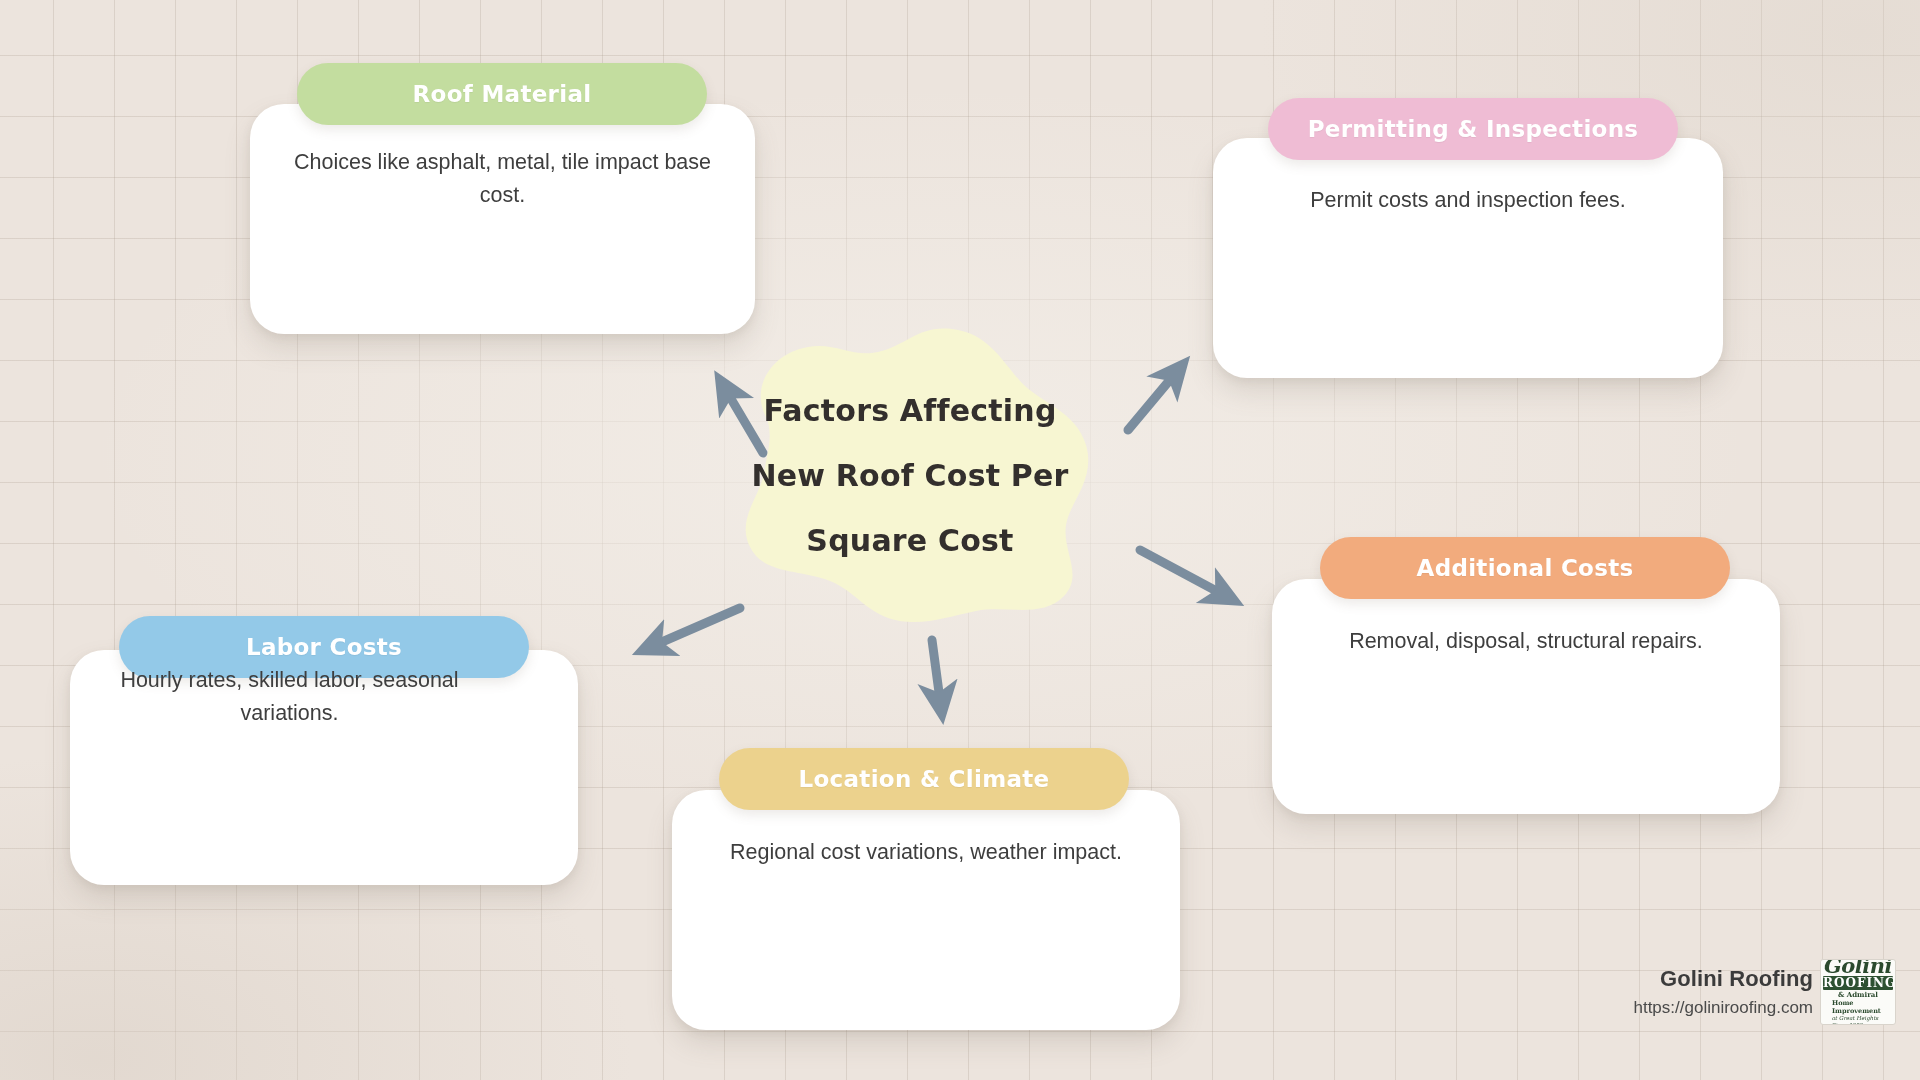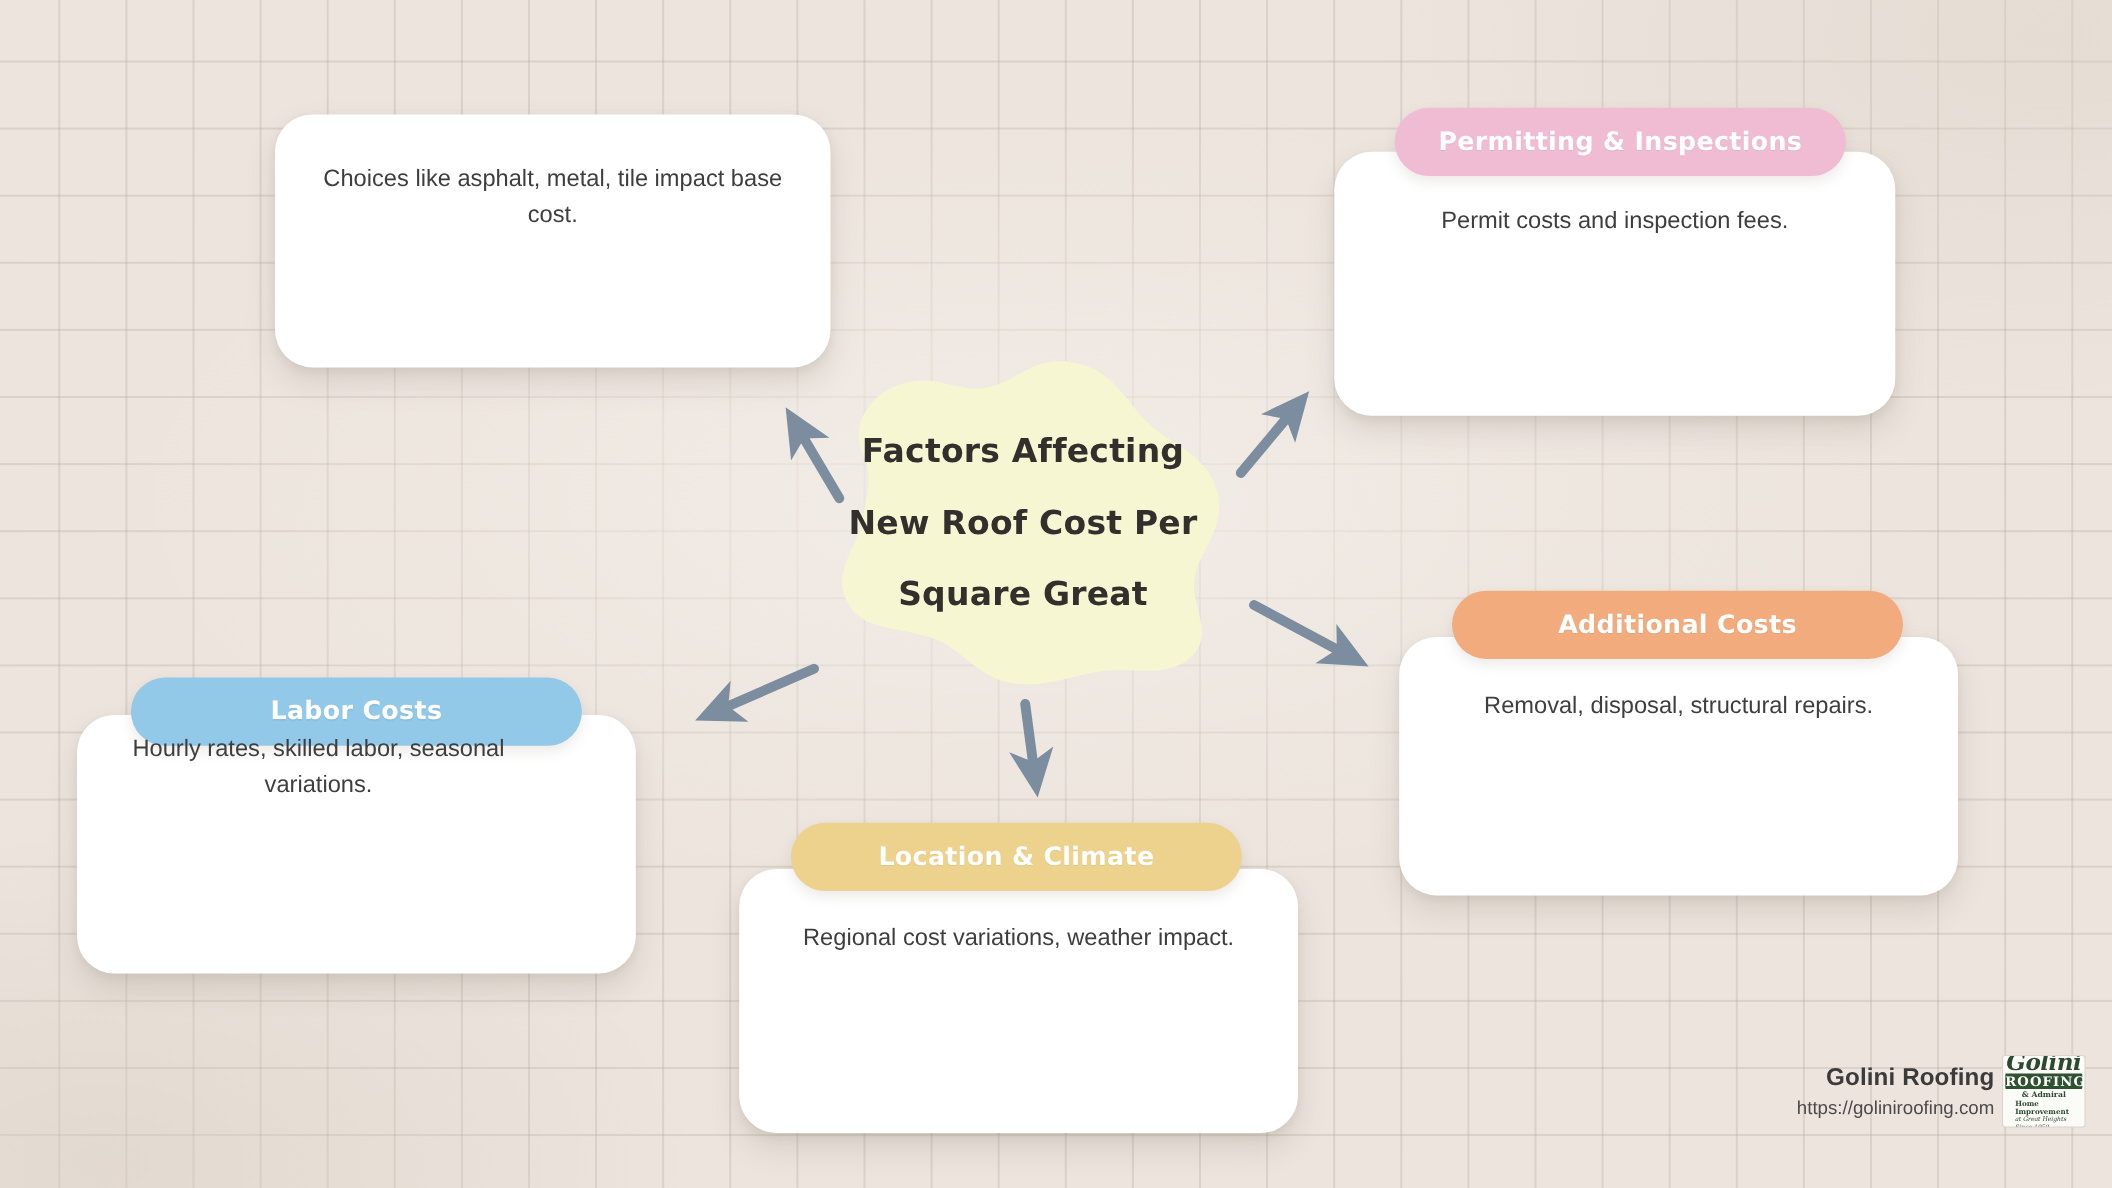--- a/index.html
+++ b/index.html
@@ -73,21 +73,21 @@
     line-height: 33px;
     font-family: "Liberation Sans", sans-serif;
     z-index: 4;
     padding: 0 26px;
     box-sizing: border-box;
   }
 
   
   #center-blob-wrap {
     position: absolute;
-    left: 740px;
+    left: 720px;
     top: 325px;
     width: 380px;
     height: 300px;
     z-index: 5;
   }
   #center-blob-svg {
     position: absolute;
     inset: 0;
     width: 100%;
     height: 100%;
@@ -228,20 +228,23 @@
     <line x1="1128" y1="430" x2="1174" y2="375" stroke="#7b8d9e" stroke-width="9" stroke-linecap="round" marker-end="url(#ah)"></line>
 
     <line x1="1140" y1="550" x2="1222" y2="594" stroke="#7b8d9e" stroke-width="9" stroke-linecap="round" marker-end="url(#ah)"></line>
 
     <line x1="932" y1="640" x2="940" y2="700" stroke="#7b8d9e" stroke-width="9" stroke-linecap="round" marker-end="url(#ah)"></line>
 
     <line x1="740" y1="608" x2="655" y2="645" stroke="#7b8d9e" stroke-width="9" stroke-linecap="round" marker-end="url(#ah)"></line>
   </svg>
 
   <div class="card" style="left:250px; top:104px; width:505px; height:230px;">
+  </div>
+  <div class="card-header" style="left:297px; top:63px; width:410px; height:62px; background:#c3dd9f;">
+    <span>Roof Material</span>
   </div>
   <div class="card-body" style="left:250px; top:146px; width:505px;">
     <span>Choices like asphalt, metal, tile impact base cost.</span>
   </div>
 
   <div class="card" style="left:1213px; top:138px; width:510px; height:240px;">
   </div>
   <div class="card-header" style="left:1268px; top:98px; width:410px; height:62px; background:#efbcd4;">
     <span>Permitting &amp; Inspections</span>
   </div>
@@ -289,21 +292,21 @@
                C 322,294 286,280 256,286
                C 226,292 208,300 180,296
                C 148,291 136,266 110,256
                C 80,244 44,250 30,222
                C 16,194 40,172 44,148
                C 47,128 54,110 46,92 Z"></path>
     </svg>
     <div id="center-title">
       <span>Factors Affecting</span>
       <span>New Roof Cost Per</span>
-      <span>Square Great</span>
+      <span>Square Cost</span>
     </div>
   </div>
 
   <div id="brand">
     <div id="brand-text">
       <div id="brand-name">Golini Roofing</div>
       <div id="brand-url">https://golinirooﬁng.com</div>
     </div>
     <div id="brand-logo">
       <div class="logo-golini">Golini</div>

